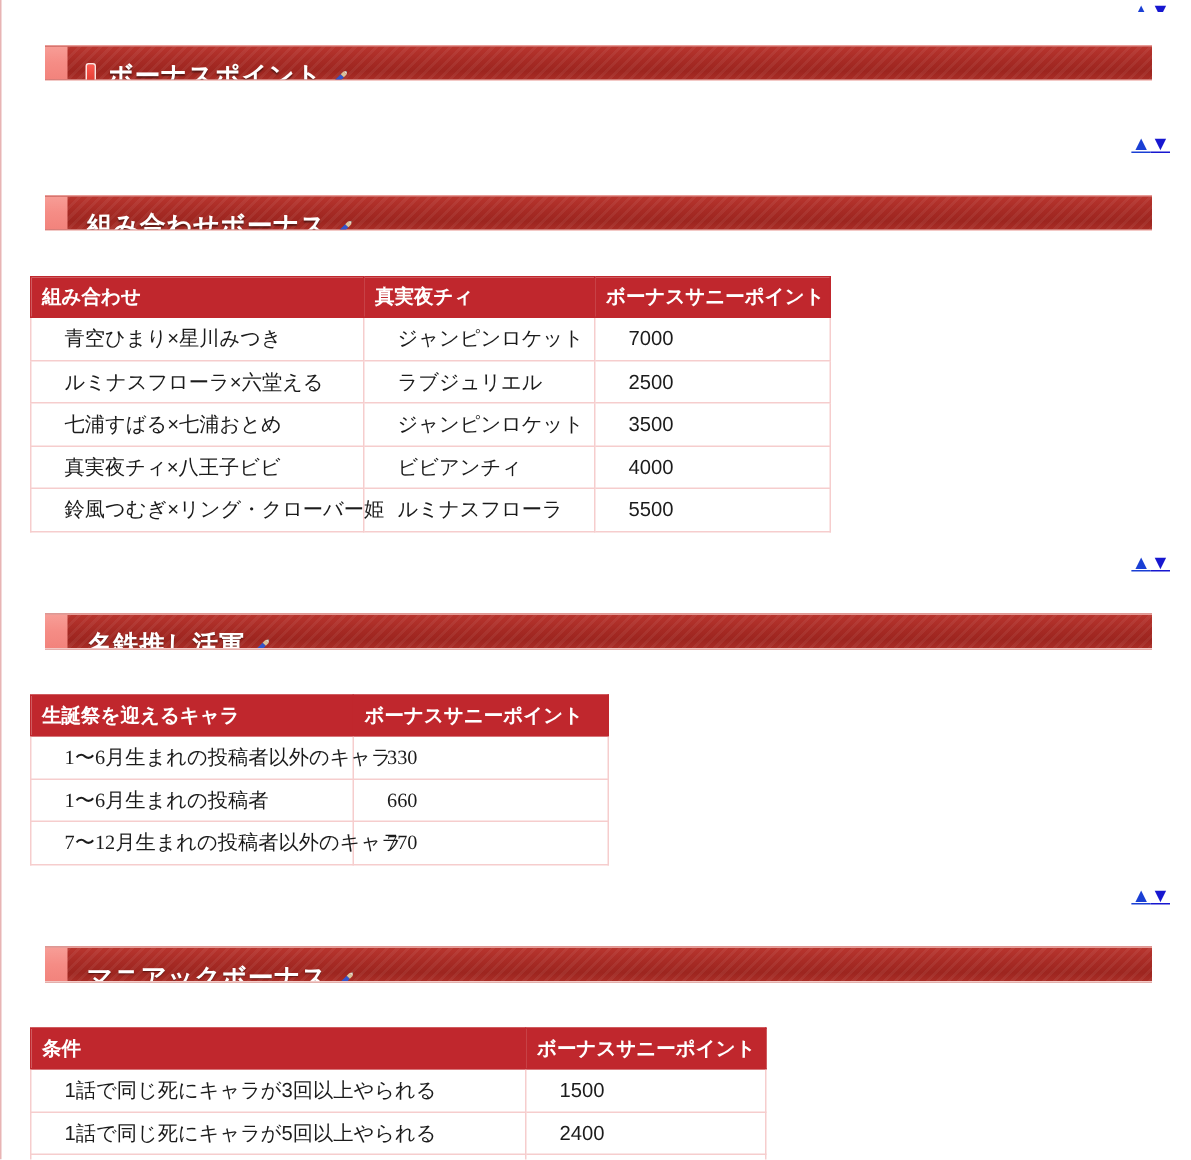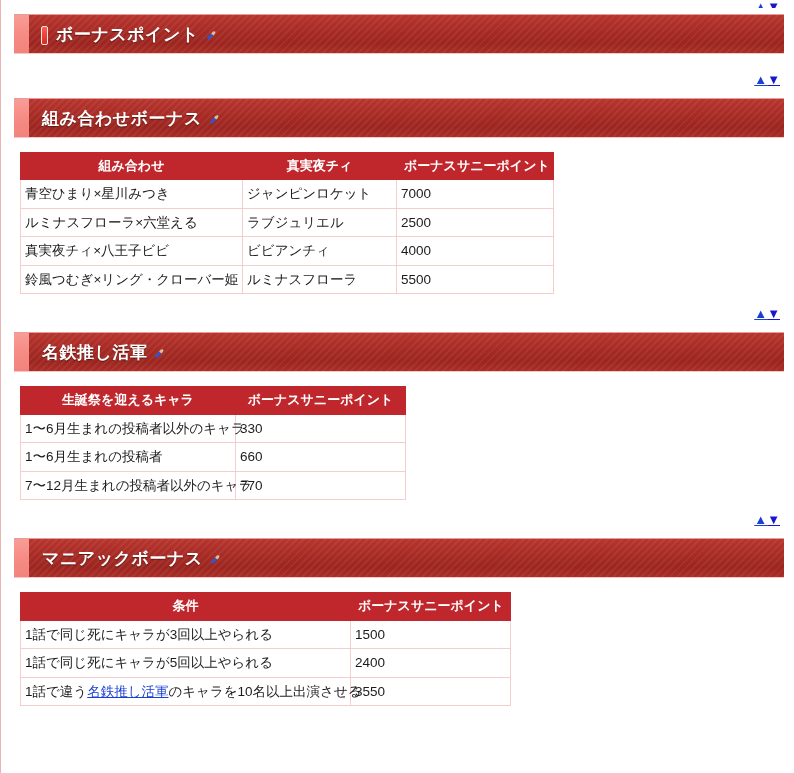--- a/index.html
+++ b/index.html
@@ -50,22 +50,22 @@
     font-size: 13px;
     padding: 0;
     display: inline-block;
     line-height: 14px;
   }
   .navjump a.down { color: #1717d0; }
 
   
   .heading {
     position: relative;
-    height: 40px;
-    margin: 0;
+    height: 24px;
+    margin: 16px;
     background-color: #a82a25;
     background-image:
       repeating-linear-gradient(
         -45deg,
         rgba(255,255,255,0.055) 0px,
         rgba(255,255,255,0.055) 2px,
         rgba(0,0,0,0.0) 2px,
         rgba(0,0,0,0.0) 5px
       ),
       linear-gradient(to bottom,
@@ -129,50 +129,50 @@
     border-collapse: collapse;
     margin: 0;
     background: #ffffff;
     table-layout: fixed;
   }
   table.bonus th {
     background: #c0272d;
     color: #ffffff;
     font-size: 13px;
     font-weight: bold;
-    text-align: center;
+    text-align: left;
     padding: 5px 7px 5px 7px;
     border: 1px solid #c0272d;
     white-space: nowrap;
     box-sizing: border-box;
     line-height: 1.25;
   }
   table.bonus td {
     font-size: 13.5px;
     color: #1b1b1b;
     text-align: left;
-    padding: 5px 7px 5px 4px;
+    padding: 5px 7px 5px 22px;
     border: 1px solid #f6cdcd;
     background: #ffffff;
     white-space: nowrap;
     box-sizing: border-box;
     line-height: 1.3;
   }
   table.bonus td a {
     color: #1a3fd4;
     text-decoration: underline;
   }
 
   
   #table-combo   { width: 533px; }
   #table-combo   col.c1 { width: 222px; }
   #table-combo   col.c2 { width: 154px; }
   #table-combo   col.c3 { width: 157px; }
 
-  #table-birthday { width: 385px; }
+  #table-birthday { width: 385px; font-family: Liberation Serif, serif; }
   #table-birthday col.c1 { width: 215px; }
   #table-birthday col.c2 { width: 170px; }
 
   #table-maniac  { width: 490px; }
   #table-maniac  col.c1 { width: 330px; }
   #table-maniac  col.c2 { width: 160px; }
 
   
   .sp-6  { height: 6px; }
   .sp-10 { height: 10px; }
@@ -245,20 +245,25 @@
           <td>青空ひまり×星川みつき</td>
           <td>ジャンピンロケット</td>
           <td>7000</td>
         </tr>
         <tr>
           <td>ルミナスフローラ×六堂える</td>
           <td>ラブジュリエル</td>
           <td>2500</td>
         </tr>
         <tr>
+          <td>七浦すばる×七浦おとめ</td>
+          <td>ジャンピンロケット</td>
+          <td>3500</td>
+        </tr>
+        <tr>
           <td>真実夜チィ×八王子ビビ</td>
           <td>ビビアンチィ</td>
           <td>4000</td>
         </tr>
         <tr>
           <td>鈴風つむぎ×リング・クローバー姫</td>
           <td>ルミナスフローラ</td>
           <td>5500</td>
         </tr>
       </tbody>

